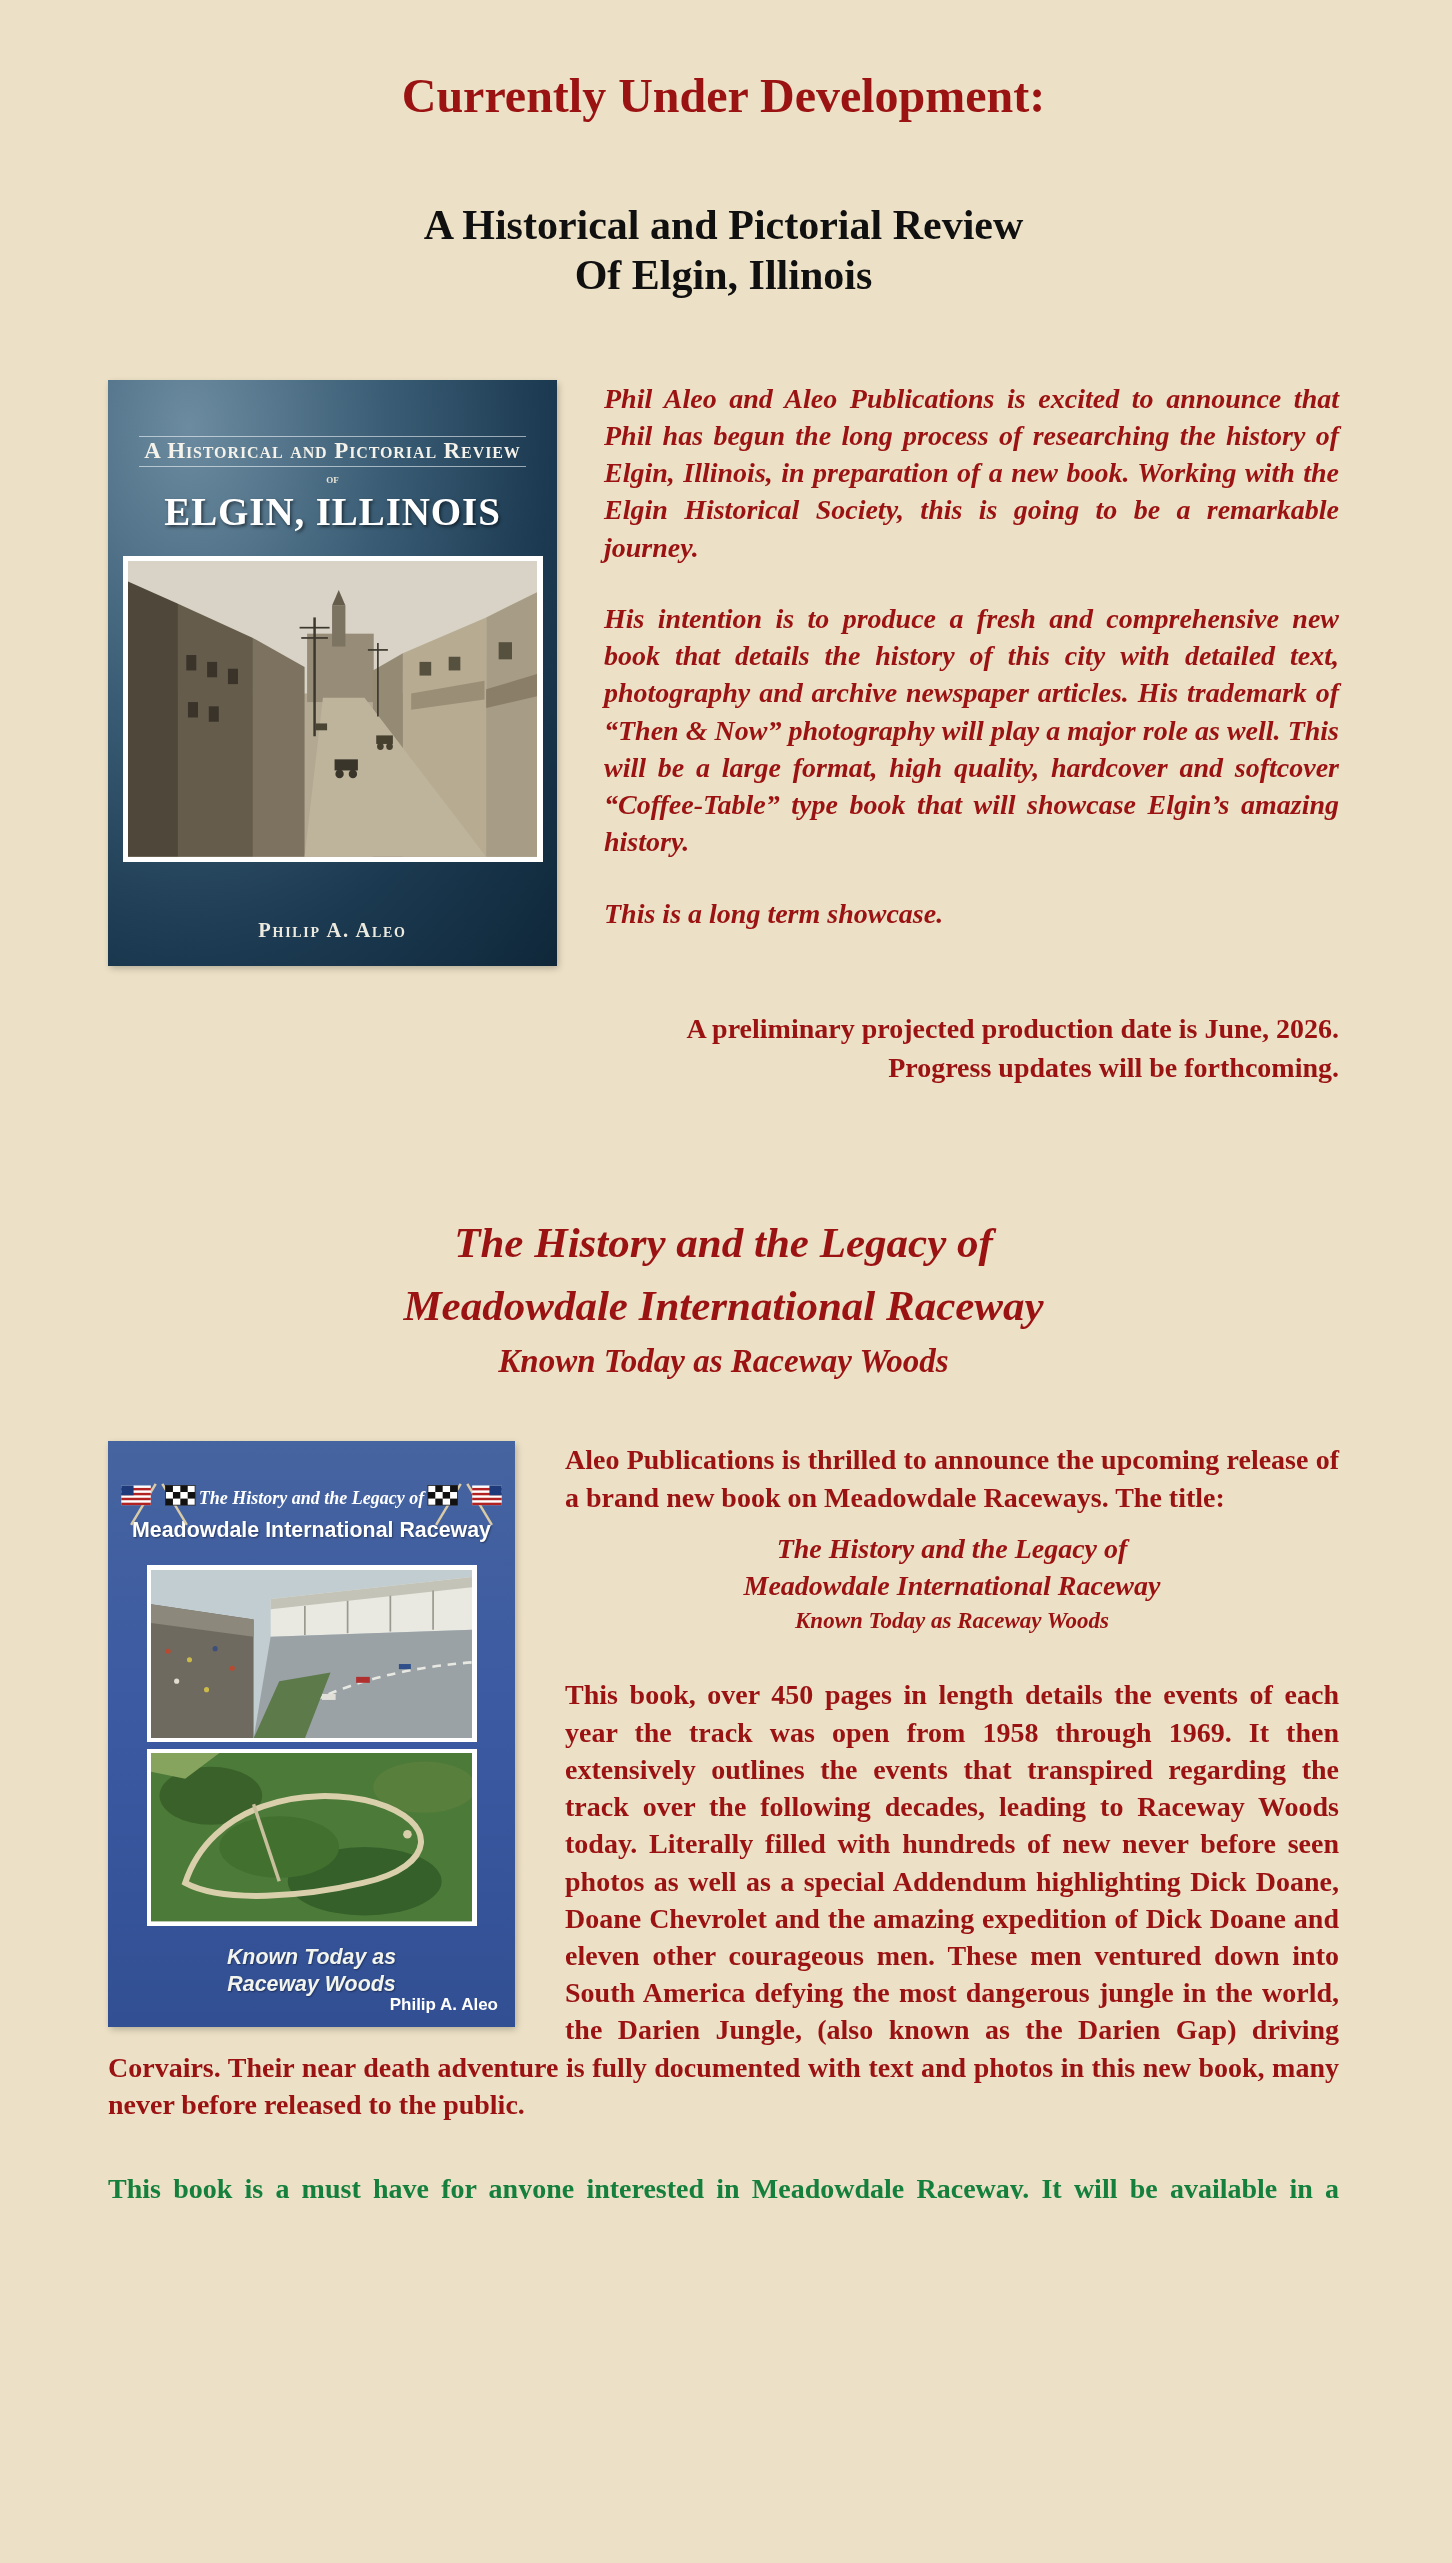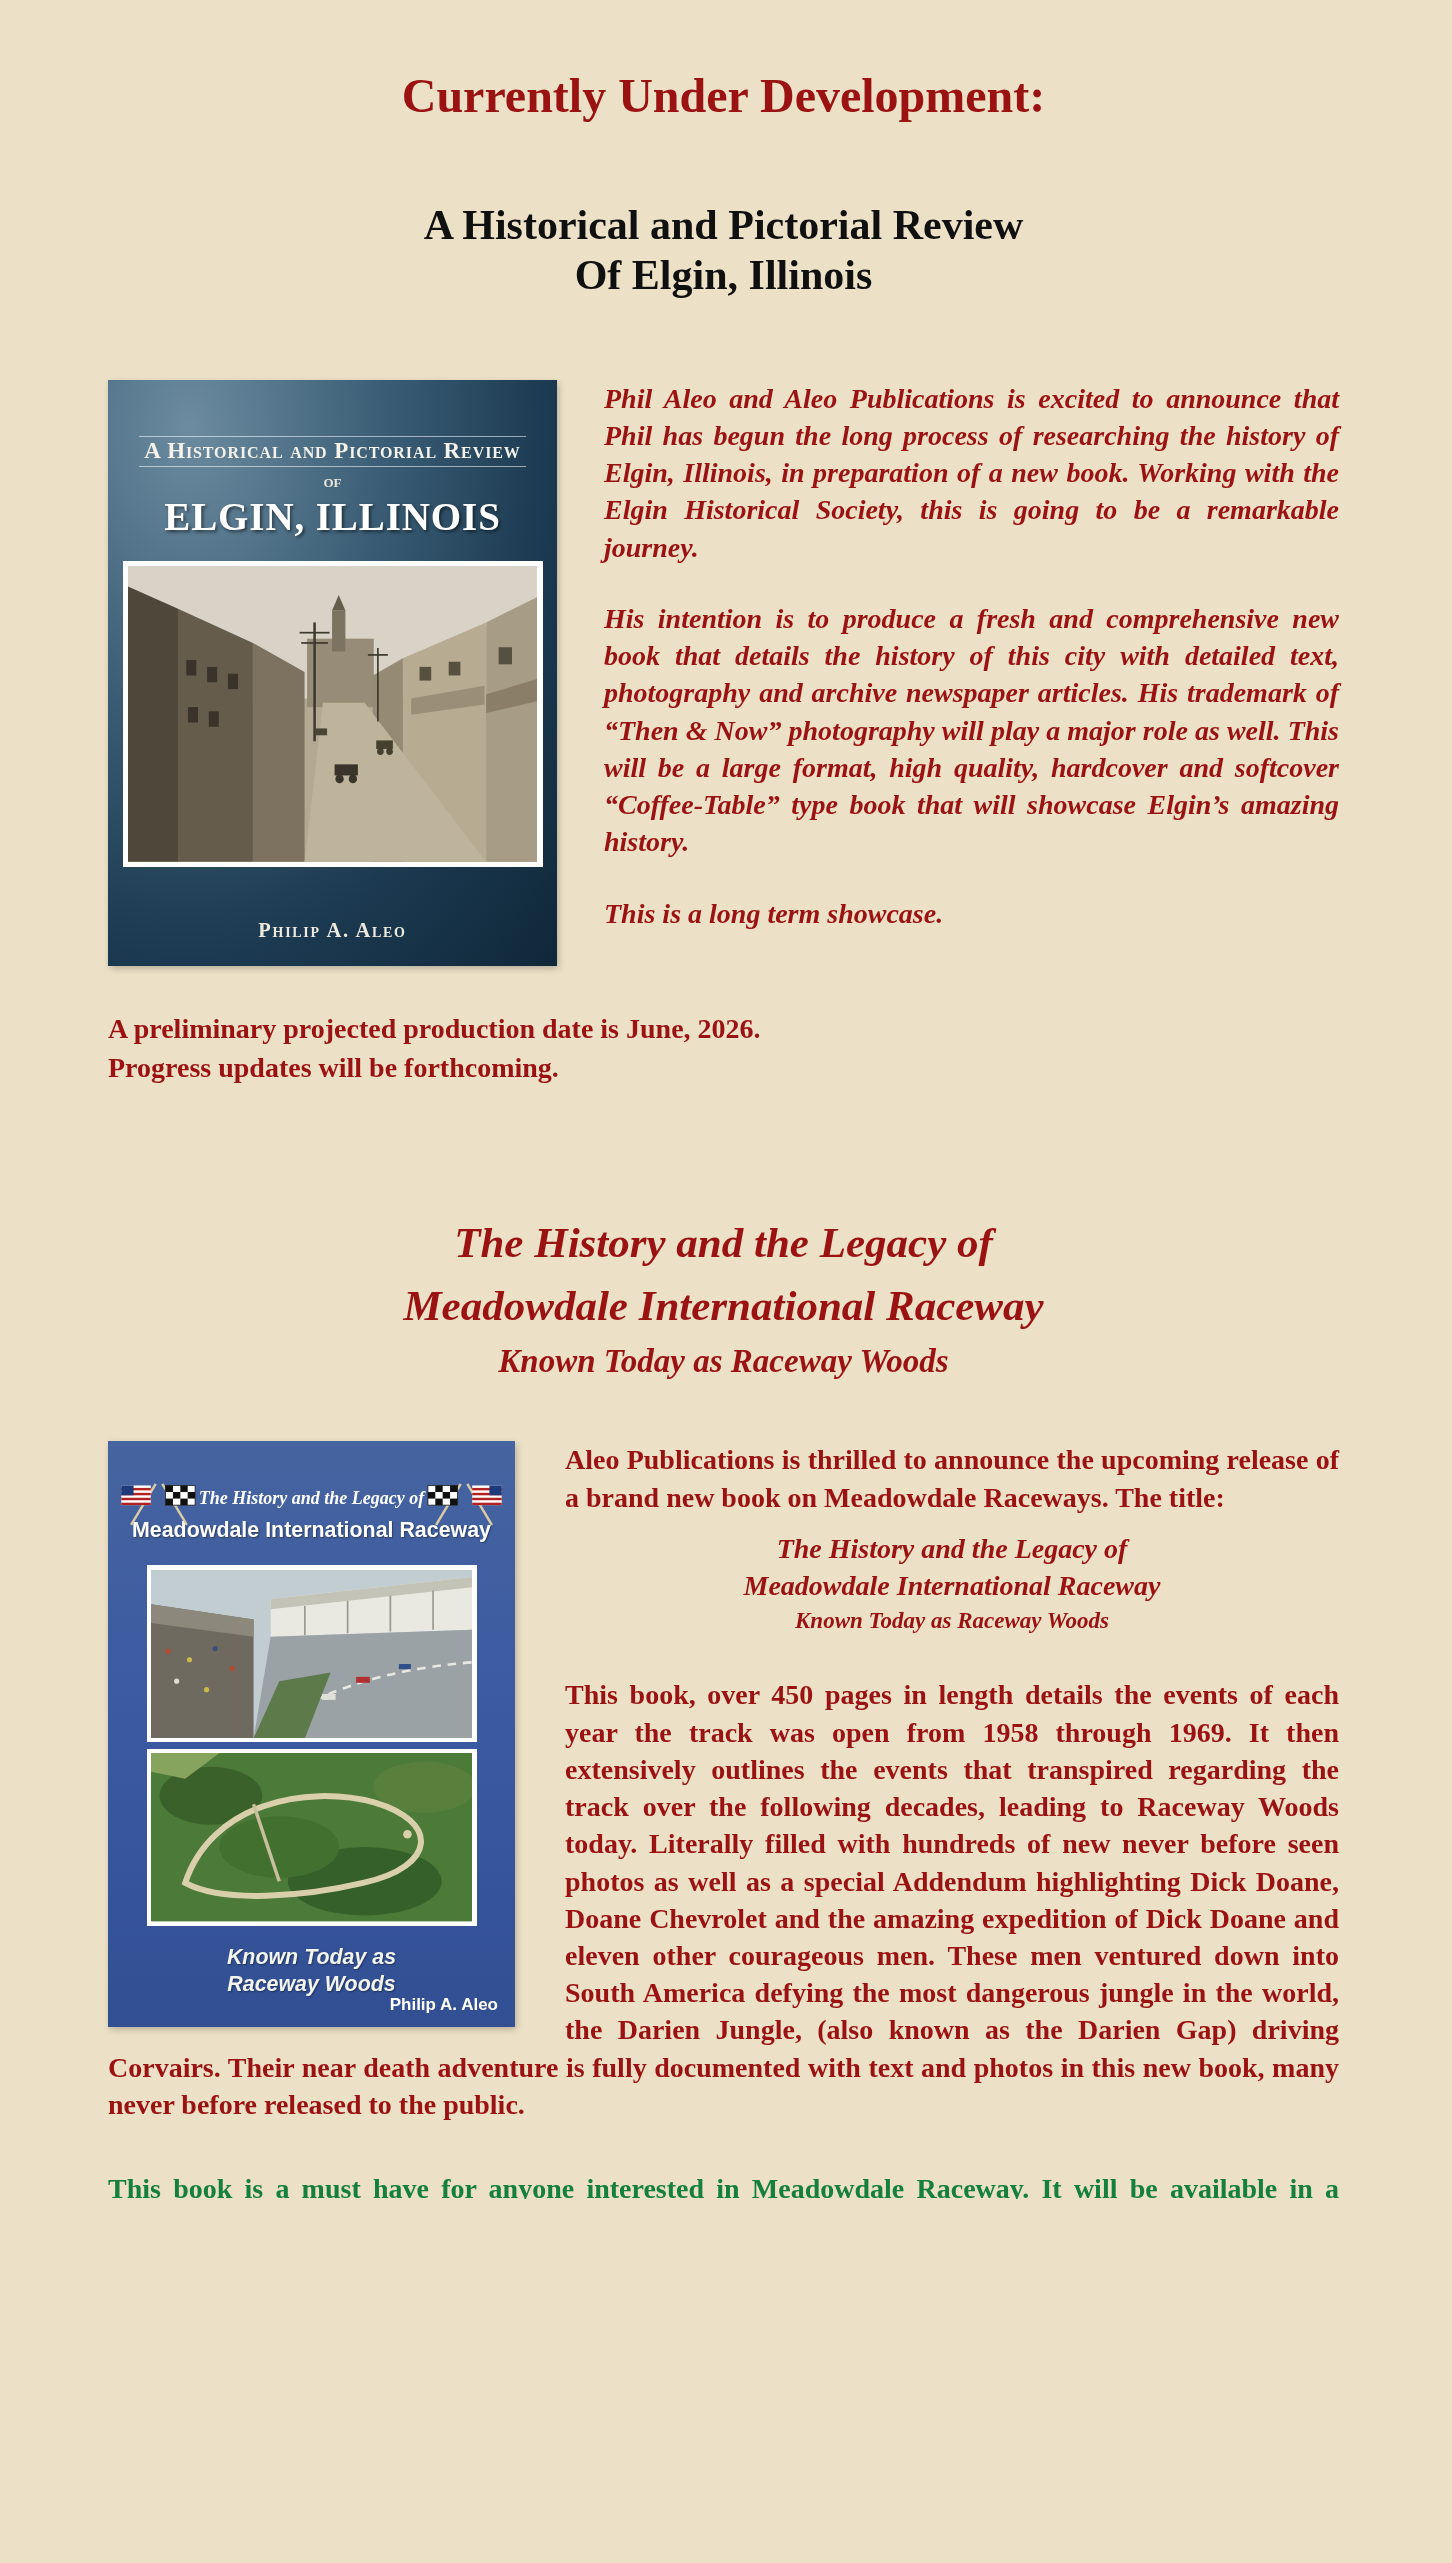--- a/index.html
+++ b/index.html
@@ -20,32 +20,32 @@
 
   
   .cover1 {
     flex:none; width:449px; height:586px;
     background: radial-gradient(ellipse at 18% 8%, #6c8ba0 0%, #3a5d75 38%, #1b3950 70%, #0f2739 100%);
     display:flex; flex-direction:column; align-items:center;
     box-shadow: 1.7px 2.6px 6.8px rgba(0,0,0,0.25);
   }
   .cover1-title { margin-top:56px; color:#f4f2ea; font-variant:small-caps; font-size:23px; letter-spacing:0.9px;
     border-top:0.9px solid rgba(255,255,255,.55); border-bottom:0.9px solid rgba(255,255,255,.55); padding:1.7px 5.1px; }
-  .cover1-of { color:#e9e6da; font-variant:small-caps; font-size:18px; margin-top:4.3px; }
+  .cover1-of { color:#e9e6da; font-variant:small-caps; font-size:13px; margin-top:4.3px; }
   .cover1-city { color:#ffffff; font-size:39px; letter-spacing:0.9px; margin-top:1.7px; text-shadow:1.7px 1.7px 3.4px rgba(0,0,0,.55); }
   .cover1-photo { margin-top:22px; width:420px; height:306px; background:#fff; padding:5.1px; }
   .cover1-photo svg { width:100%; height:100%; display:block; }
   .cover1-author { margin-top:auto; margin-bottom:24px; color:#eceadf; font-variant:small-caps; font-size:20.5px; letter-spacing:1.7px; }
 
   
   .right-col { margin-left:47px; width:736px; color:#9b1212; font-size:28px; line-height:1.33; }
   .right-col p { text-align:justify; margin-bottom:34px;font-style:italic; }
   .longterm { text-align:center; margin-top:3.4px; }
 
-  .center-red { text-align:left; color:#9b1212; font-size:28px; line-height:1.4; }
+  .center-red { text-align:right; color:#9b1212; font-size:28px; line-height:1.4; }
   .prod-date { margin-top:43px; }
 
   
   .mdw-heading { text-align:center; color:#9b1212; font-style:italic; margin-top:125px; }
   .mdw-heading .l12 { font-size:43px; line-height:1.45; }
   .mdw-heading .l3 { font-size:33px; line-height:1.5; }
 
   
   .mdw-flow { margin-top:55px; color:#9b1212; font-size:28px; line-height:1.33; }
   .mdw-flow::after { content:""; display:block; clear:both; }

